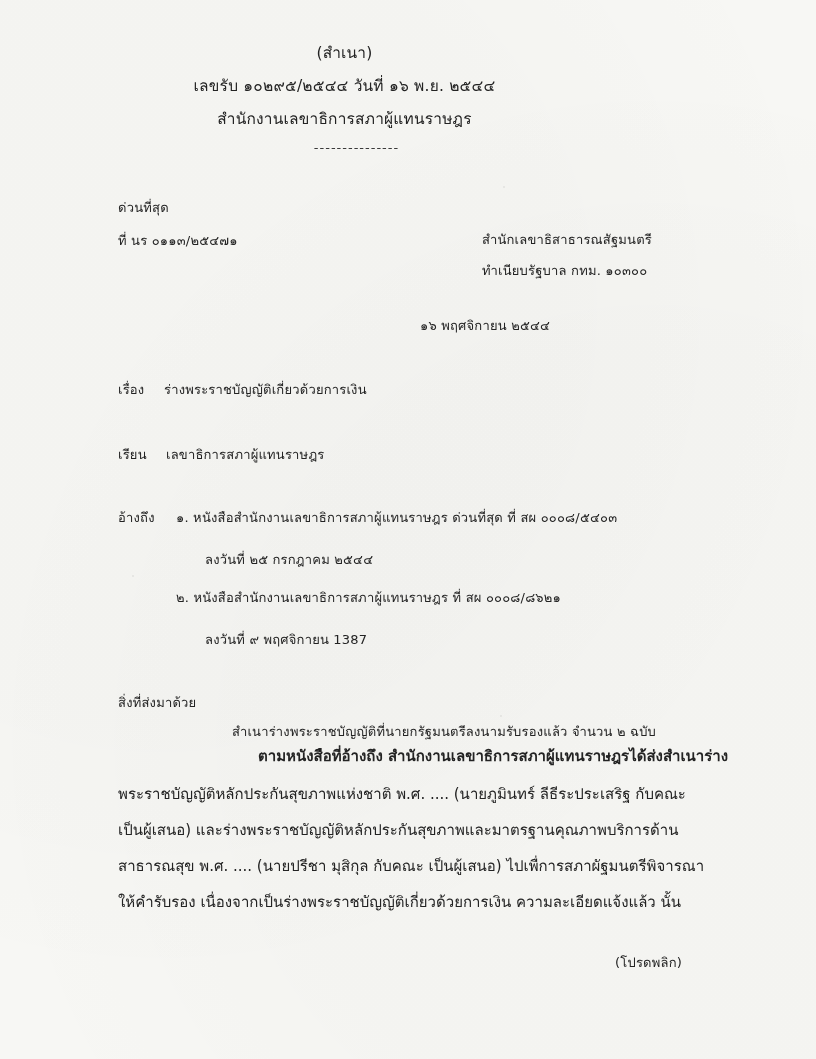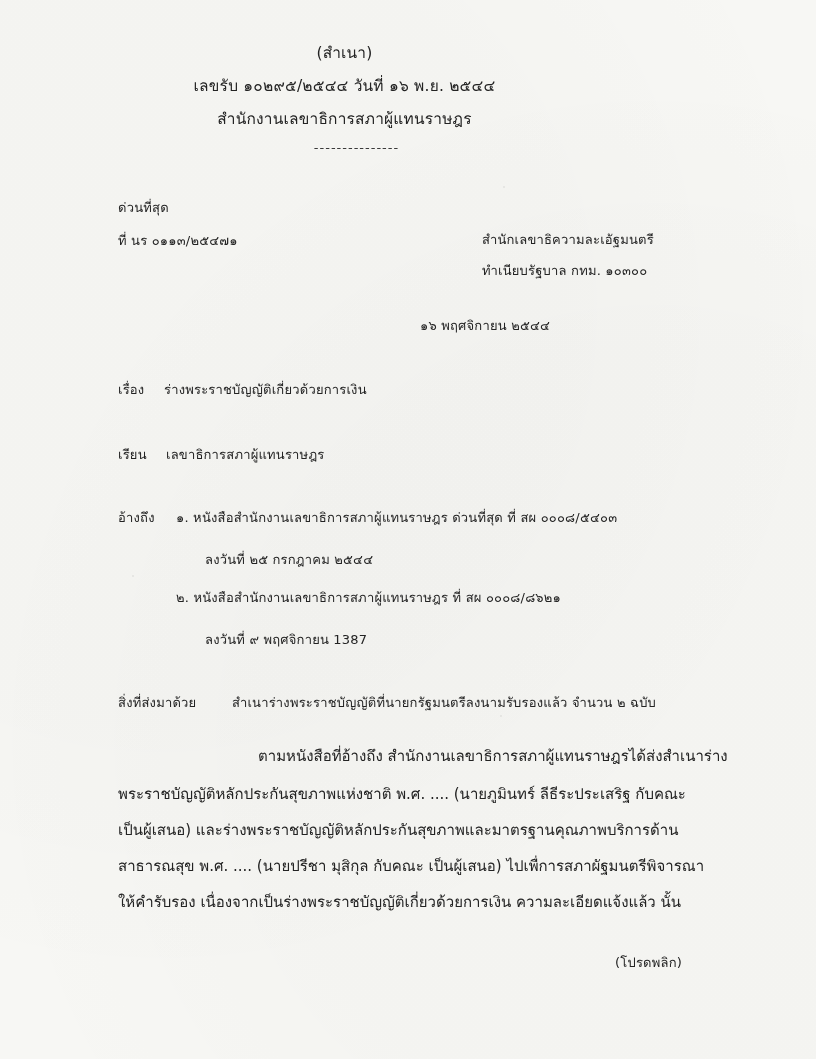--- a/index.html
+++ b/index.html
@@ -68,41 +68,41 @@
   <div class="doc">
 
     <div class="line center t-head" style="top:44px;">(สำเนา)</div>
     <div class="line center t-head" style="top:77px;">เลขรับ ๑๐๒๙๕/๒๕๔๔  วันที่  ๑๖ พ.ย. ๒๕๔๔</div>
     <div class="line center t-head" style="top:110px;">สำนักงานเลขาธิการสภาผู้แทนราษฎร</div>
     <div class="dashes" style="top:140px;">---------------</div>
 
     <div class="line" style="left:118px; top:200px;">ด่วนที่สุด</div>
     <div class="line" style="left:118px; top:233px;">ที่ นร ๐๑๑๓/๒๕๔๗๑</div>
 
-    <div class="line" style="left:482px; top:232px;">สำนักเลขาธิความละเอัฐมนตรี</div>
+    <div class="line" style="left:482px; top:232px;">สำนักเลขาธิสาธารณสัฐมนตรี</div>
     <div class="line" style="left:482px; top:263px;">ทำเนียบรัฐบาล กทม. ๑๐๓๐๐</div>
 
     <div class="line" style="left:420px; top:318px;">๑๖  พฤศจิกายน ๒๕๔๔</div>
 
     <div class="line" style="left:118px; top:382px;">เรื่อง</div>
     <div class="line" style="left:164px; top:382px;">ร่างพระราชบัญญัติเกี่ยวด้วยการเงิน</div>
 
     <div class="line" style="left:118px; top:447px;">เรียน</div>
     <div class="line" style="left:166px; top:447px;">เลขาธิการสภาผู้แทนราษฎร</div>
 
     <div class="line" style="left:118px; top:510px;">อ้างถึง</div>
     <div class="line" style="left:176px; top:510px;">๑. หนังสือสำนักงานเลขาธิการสภาผู้แทนราษฎร ด่วนที่สุด ที่ สผ ๐๐๐๘/๕๔๐๓</div>
     <div class="line" style="left:205px; top:552px;">ลงวันที่ ๒๕ กรกฎาคม ๒๕๔๔</div>
     <div class="line" style="left:176px; top:590px;">๒. หนังสือสำนักงานเลขาธิการสภาผู้แทนราษฎร ที่ สผ ๐๐๐๘/๘๖๒๑</div>
     <div class="line" style="left:205px; top:632px;">ลงวันที่ ๙  พฤศจิกายน 1387</div>
 
     <div class="line" style="left:118px; top:695px;">สิ่งที่ส่งมาด้วย</div>
-    <div class="line" style="left:232px; top:695px;">สำเนาร่างพระราชบัญญัติที่นายกรัฐมนตรีลงนามรับรองแล้ว จำนวน ๒ ฉบับ</div>
+    <div class="line" style="left:232px; top:724px;">สำเนาร่างพระราชบัญญัติที่นายกรัฐมนตรีลงนามรับรองแล้ว จำนวน ๒ ฉบับ</div>
 
-    <div class="body-line" style="left:258px; top:744px;">ตามหนังสือที่อ้างถึง สำนักงานเลขาธิการสภาผู้แทนราษฎรได้ส่งสำเนาร่าง</div>
+    <div class="body-line" style="left:258px; top:744px;font-weight:bold;">ตามหนังสือที่อ้างถึง สำนักงานเลขาธิการสภาผู้แทนราษฎรได้ส่งสำเนาร่าง</div>
     <div class="body-line" style="left:118px; top:782px;">พระราชบัญญัติหลักประกันสุขภาพแห่งชาติ พ.ศ. .... (นายภูมินทร์ ลีธีระประเสริฐ กับคณะ</div>
     <div class="body-line" style="left:118px; top:818px;text-align:center;">เป็นผู้เสนอ) และร่างพระราชบัญญัติหลักประกันสุขภาพและมาตรฐานคุณภาพบริการด้าน</div>
     <div class="body-line" style="left:118px; top:854px;">สาธารณสุข พ.ศ. .... (นายปรีชา  มุสิกุล กับคณะ เป็นผู้เสนอ) ไปเพื่การสภาผัฐมนตรีพิจารณา</div>
     <div class="body-line" style="left:118px; top:890px;">ให้คำรับรอง เนื่องจากเป็นร่างพระราชบัญญัติเกี่ยวด้วยการเงิน ความละเอียดแจ้งแล้ว นั้น</div>
 
     <div class="line" style="left:615px; top:955px;">(โปรดพลิก)</div>
 
     <div class="speck" style="left:503px; top:186px; width:2px; height:2px;"></div>
     <div class="speck" style="left:132px; top:575px; width:2px; height:2px;"></div>
     <div class="speck" style="left:500px; top:715px; width:2px; height:2px;"></div>

